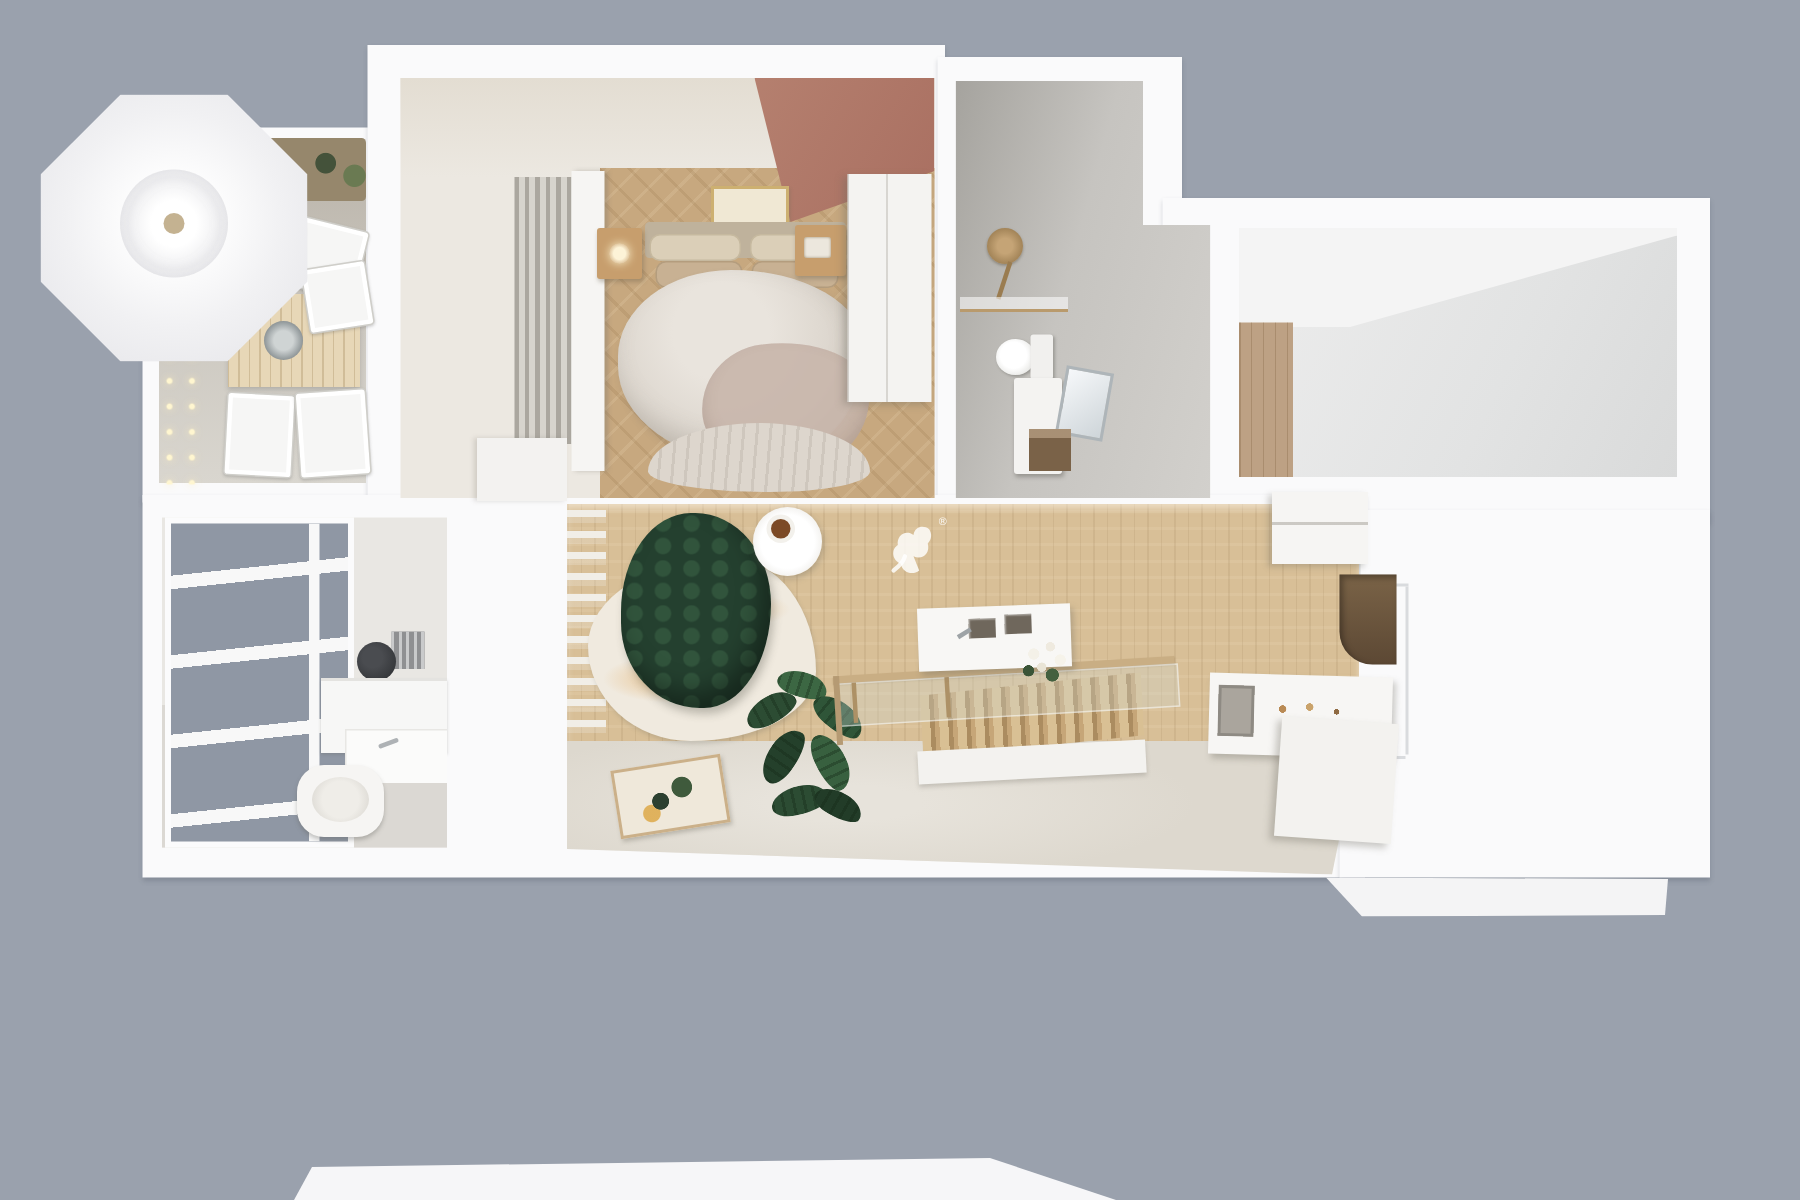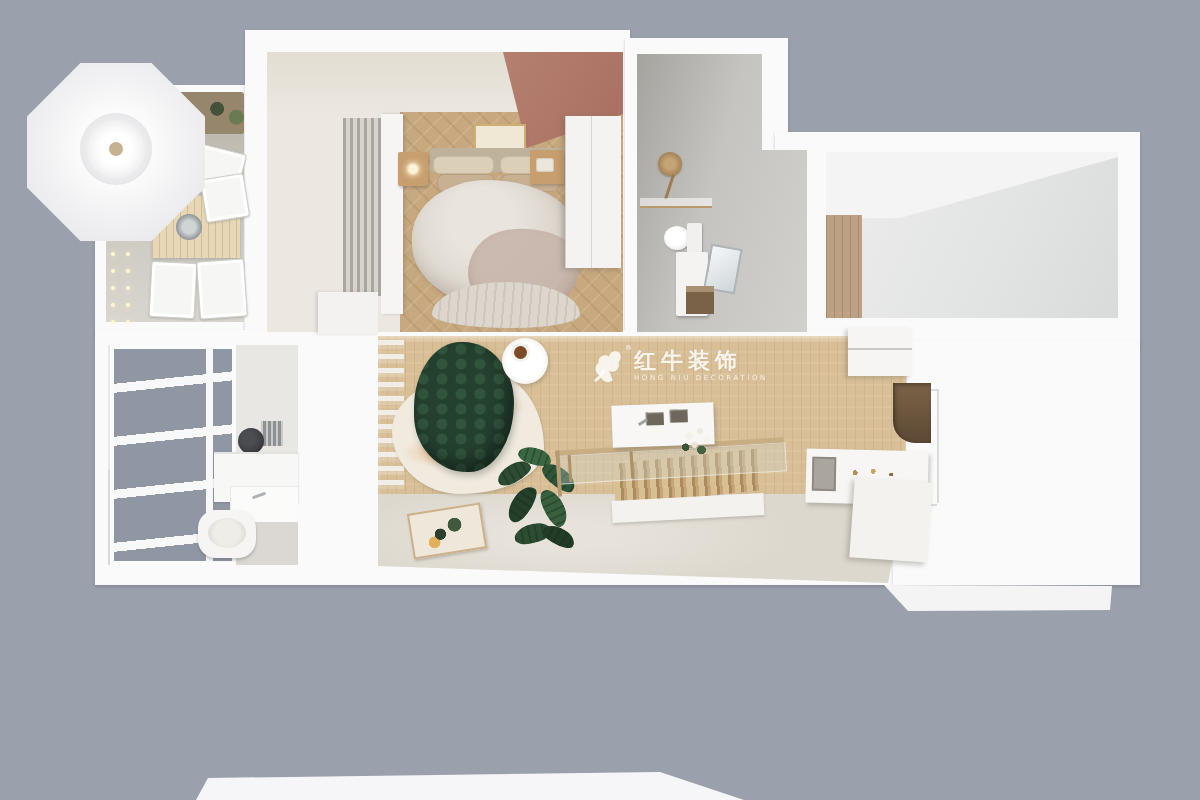--- a/index.html
+++ b/index.html
@@ -372,19 +372,15 @@
   <div class="el kitchen-volume"></div>
 
   <div class="el watermark">
     <div class="wm-logo">
       <svg width="38" height="40" viewBox="0 0 40 42">
         <path d="M31 5 C 27 2 21 3 20 9 C 14 5 8 10 9 16 C 4 19 5 27 11 29 C 12 35 19 38 24 34 L 20 24 C 26 27 32 22 30 15 C 33 12 33 8 31 5 Z" fill="rgba(255,255,255,0.82)"></path>
         <path d="M6 34 C 10 31 13 28 14 24" stroke="rgba(255,255,255,0.82)" stroke-width="3" fill="none" stroke-linecap="round"></path>
       </svg>
       <span class="wm-reg">®</span>
     </div>
-    <div class="wm-text">
-      <span class="wm-title">红牛装饰</span>
-      <span class="wm-sub">HONG NIU DECORATION</span>
-    </div>
   </div>
 
 </div>
 
 </body></html>

